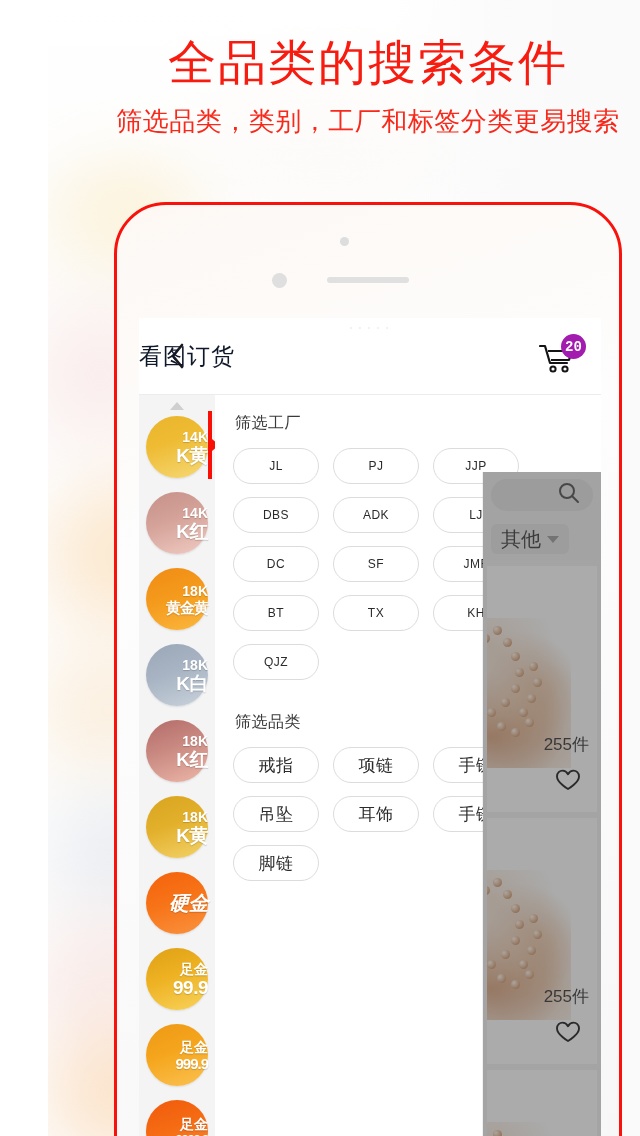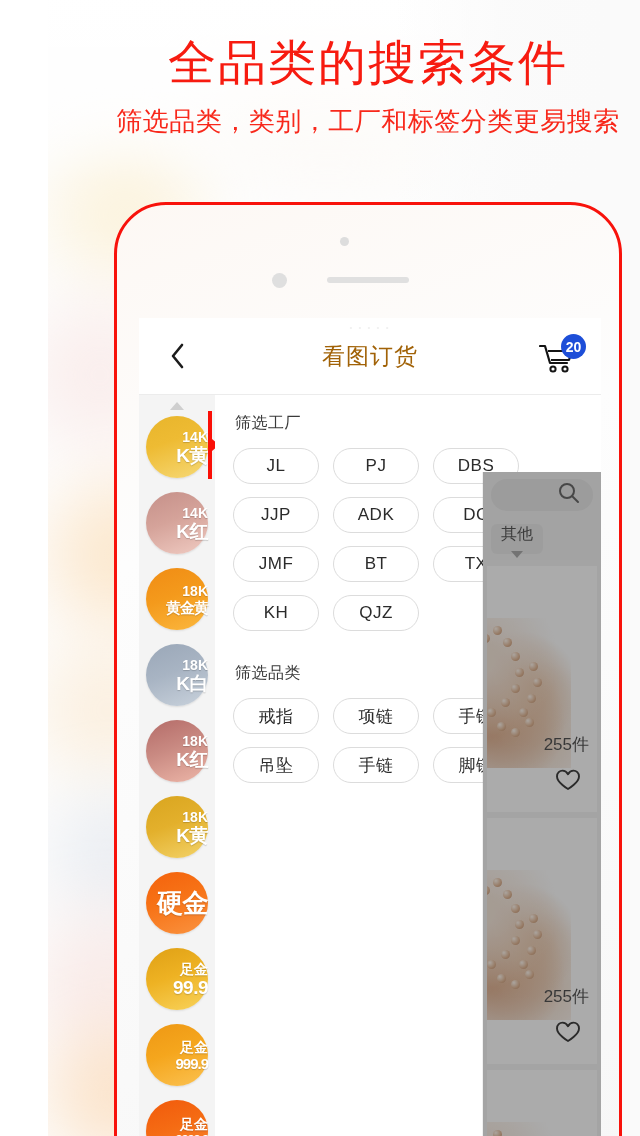--- a/index.html
+++ b/index.html
@@ -115,36 +115,36 @@
   }
   #nav-back {
     position: absolute; left: 20px; top: 50%; transform: translateY(-50%);
     width: 36px; height: 36px;
     display: flex; align-items: center; justify-content: center;
   }
   #nav-back svg { display: block; }
   #nav-title {
     position: absolute; left: 0; right: 0; top: 50%;
     transform: translateY(-50%);
-    text-align: center;
-    font-size: 23px; color: #a16207; letter-spacing: 1px;
+    font-size: 23px; color: #0f172a; letter-spacing: 1px;
   }
   #nav-cart {
     position: absolute; right: 16px; top: 50%; transform: translateY(-50%);
     width: 46px; height: 40px;
   }
   #cart-badge {
     position: absolute; right: -1px; top: -2px;
     min-width: 25px; height: 25px;
-    background: #1d4ed8;
+    background: #a21caf;
     border-radius: 13px;
     color: #fff; font-size: 14px;
     display: flex; align-items: center; justify-content: center;
     padding: 0 4px;
     font-weight: 700;
+    font-family: Liberation Mono, monospace;
   }
   #cart-glyph {
     position: absolute; left: 0; bottom: 2px;
     width: 36px; height: 32px;
   }
 
   
   #body-split {
     position: absolute; left: 0; right: 0; top: 77px; bottom: 0;
     display: flex;
@@ -174,21 +174,21 @@
     display: flex; flex-direction: column;
     align-items: flex-end; justify-content: center;
     line-height: 1;
     text-shadow: 0 1px 1px rgba(0,0,0,.18);
     box-shadow: 0 1px 2px rgba(0,0,0,.10);
   }
   .mat-item .k  { font-size: 14px; font-weight: 700; margin-bottom: 2px; }
   .mat-item .n  { font-size: 19px; font-weight: 700; letter-spacing: -.5px; }
   .mat-item .n.small { font-size: 15px; letter-spacing: -1px; }
   .mat-item .n.xsmall { font-size: 13px; letter-spacing: -1.2px; }
-  .mat-item.single .n { font-size: 26px; }
+  .mat-item.single .n { font-size: 20px; font-style: italic; }
 
   #sel-indicator {
     position: absolute;
     left: 69px; top: 16px;
     width: 4px; height: 68px;
     background: #fa0f07;
   }
   #sel-indicator::after {
     content: "";
     position: absolute; left: 4px; top: 50%;
@@ -215,21 +215,21 @@
   .chip-grid {
     display: flex; flex-wrap: wrap;
     gap: 13px 14px;
   }
   .chip {
     width: 86px; height: 36px;
     border: 1px solid #dcdcdc;
     border-radius: 18px;
     background: #fff;
     color: #2b2b2b;
-    font-size: 17px;
+    font-size: 12px;
     display: flex; align-items: center; justify-content: center;
     letter-spacing: .5px;
   }
   .chip.cn { font-size: 17px; }
   #filters .group-gap { height: 32px; }
 
   
   #product-col {
     position: absolute;
     right: 0; top: 77px; bottom: 0;
@@ -257,21 +257,21 @@
     background: #f0f0f0;
     display: flex; align-items: center;
     padding: 0 8px;
     gap: 8px;
   }
   .pc-drop {
     height: 30px; border-radius: 6px;
     background: #e6e6e6;
     display: flex; align-items: center; gap: 6px;
     padding: 0 10px;
-    font-size: 16px; color: #333; flex-direction: column;
+    font-size: 20px; color: #333;
   }
   .pc-drop .caret {
     width: 0; height: 0;
     border-left: 6px solid transparent;
     border-right: 6px solid transparent;
     border-top: 7px solid #9a9a9a;
   }
   .pc-card {
     position: relative;
     margin: 6px 4px;
@@ -423,39 +423,42 @@
               </div>
             </div>
           <div id="sel-indicator"></div>
         </div>
 
         <div id="filters">
           <div class="filter-title">筛选工厂</div>
           <div class="chip-grid" id="factory-chips">
               <div class="chip">JL</div>
               <div class="chip">PJ</div>
+              <div class="chip">JJP</div>
               <div class="chip">DBS</div>
-              <div class="chip">JJP</div>
               <div class="chip">ADK</div>
+              <div class="chip">LJ</div>
               <div class="chip">DC</div>
+              <div class="chip">SF</div>
               <div class="chip">JMF</div>
               <div class="chip">BT</div>
               <div class="chip">TX</div>
               <div class="chip">KH</div>
               <div class="chip">QJZ</div>
             </div>
 
           <div class="group-gap"></div>
 
           <div class="filter-title">筛选品类</div>
           <div class="chip-grid" id="category-chips">
               <div class="chip cn">戒指</div>
               <div class="chip cn">项链</div>
               <div class="chip cn">手链</div>
               <div class="chip cn">吊坠</div>
+              <div class="chip cn">耳饰</div>
               <div class="chip cn">手链</div>
               <div class="chip cn">脚链</div>
             </div>
         </div>
 
         <div id="product-col">
           <div id="pc-searchbar">
             <div id="pc-searchbox">
               <span id="pc-search-icon">
                 <svg width="24" height="24" viewBox="0 0 24 24">

